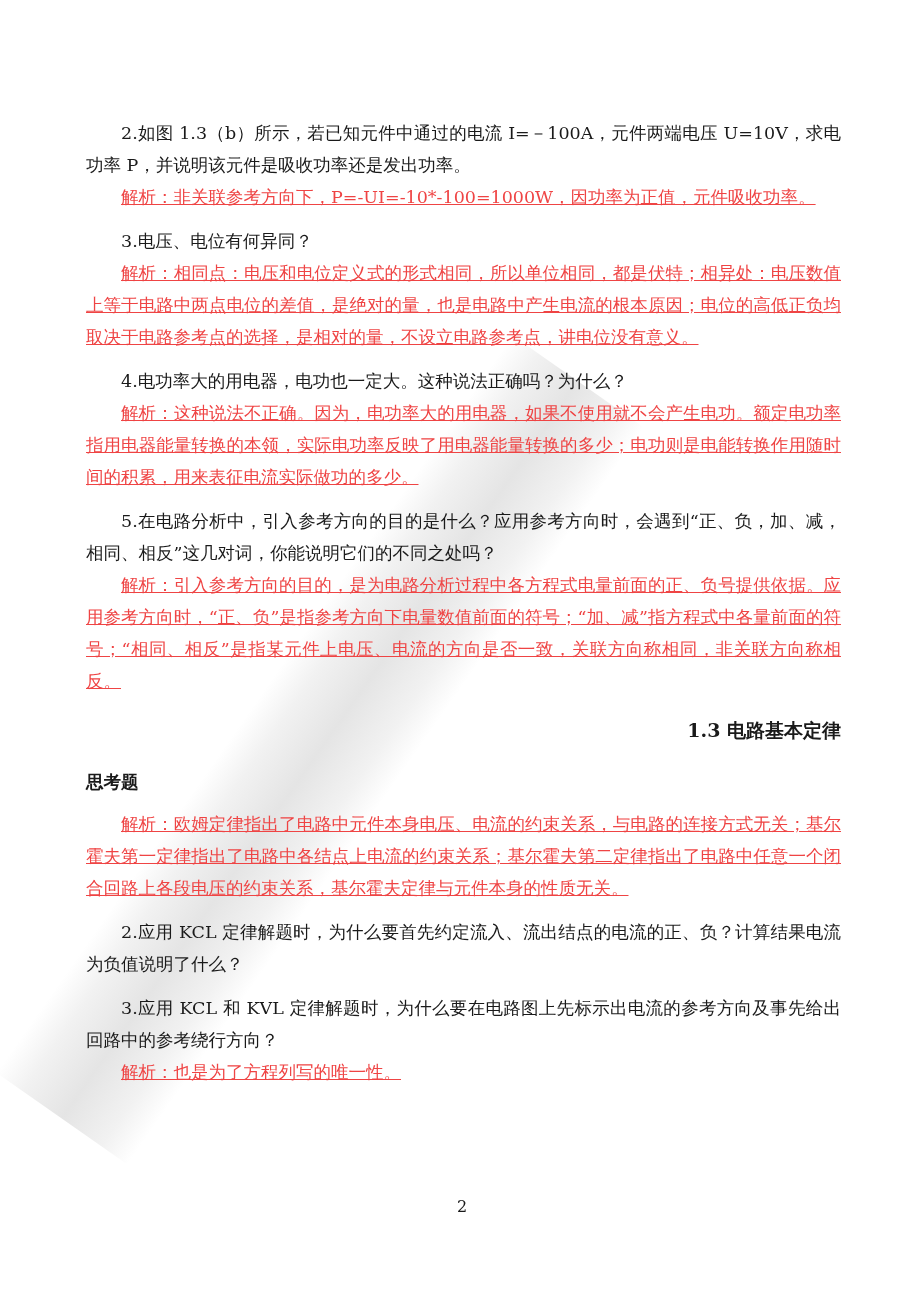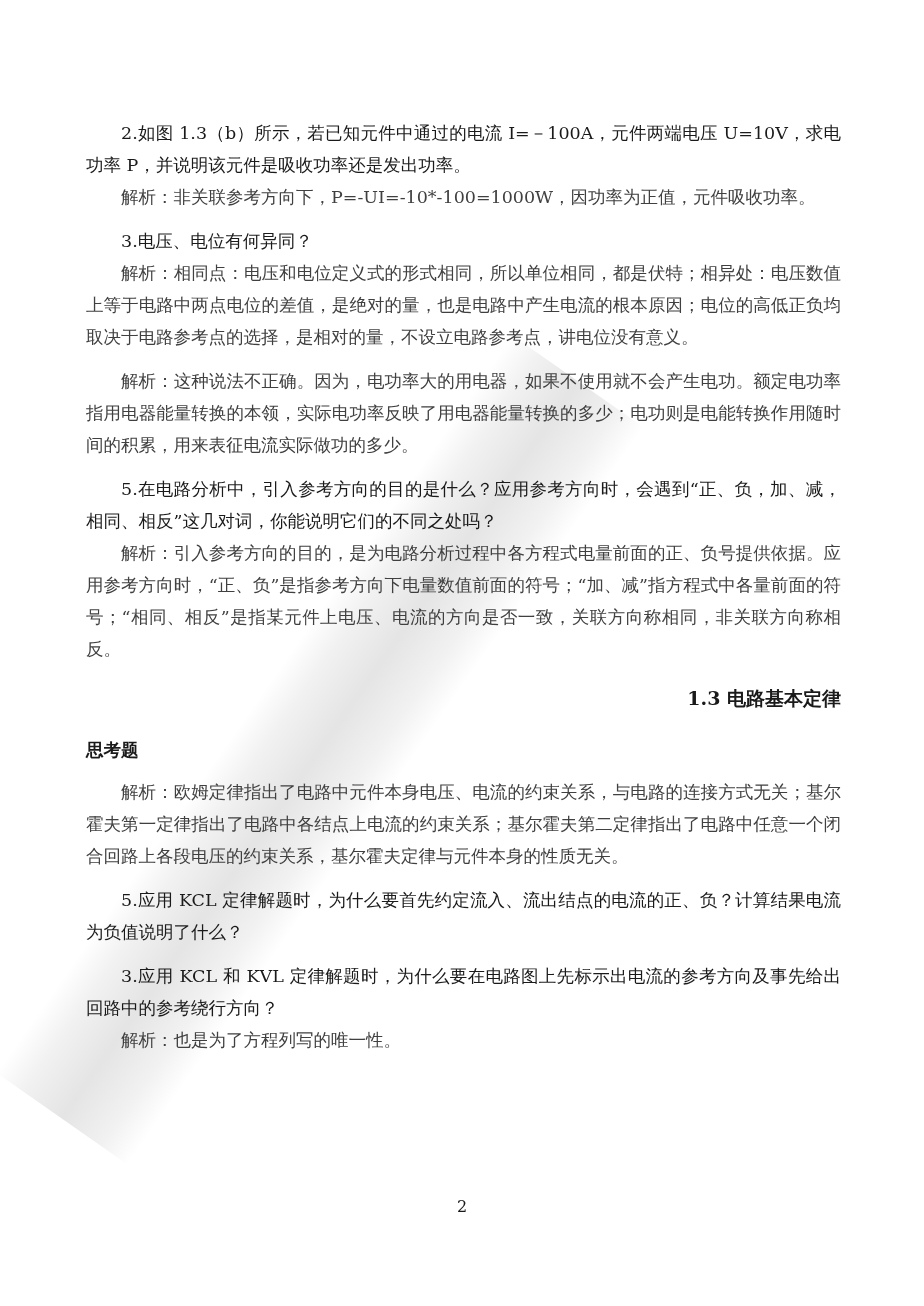--- a/index.html
+++ b/index.html
@@ -6,49 +6,50 @@
   body { width:924px; height:1306px; position:relative; overflow:hidden;
          font-family:"DejaVu Serif","Liberation Serif",serif; color:#1a1a1a; }
   .page { position:absolute; left:0; top:0; width:924px; height:1306px;border-radius:14px; }
   .watermark { position:absolute; left:240px; top:300px; width:160px; height:900px;
                transform:rotate(35deg); transform-origin:center;
                background:linear-gradient(90deg, rgba(200,200,200,0) 0%, rgba(180,180,180,0.18) 20%, rgba(160,160,160,0.28) 50%, rgba(180,180,180,0.18) 80%, rgba(200,200,200,0) 100%);
                pointer-events:none; }
   .content { position:absolute; left:86px; top:117px; width:755px; }
   p { margin:0; font-size:17.5px; line-height:32px; text-align:justify; }
   .q { text-indent:2em; color:#1a1a1a; }
-  .a { text-indent:2em; color:#404040; }
+  .a { text-indent:2em; color:#ef4444;text-decoration:underline; }
   .gap { height:12px; }
   .section-title { text-align:right; font-size:19px; font-weight:bold; margin:16px 0 12px 0; line-height:34px; }
   .sub-title { font-size:17.5px; font-weight:bold; margin:19px 0 10px 0; line-height:32px; }
   .page-number { position:absolute; left:0; width:924px; top:1197px; text-align:center; font-size:16px; }
 </style>
 </head>
 <body>
 
 <div class="page">
   <div class="watermark"></div>
 
   <div class="content">
     <p class="q">2.如图 1.3（b）所示，若已知元件中通过的电流 I=－100A，元件两端电压 U=10V，求电功率 P，并说明该元件是吸收功率还是发出功率。</p>
     <p class="a">解析：非关联参考方向下，P=-UI=-10*-100=1000W，因功率为正值，元件吸收功率。</p>
     <div class="gap"></div>
     <p class="q">3.电压、电位有何异同？</p>
     <p class="a">解析：相同点：电压和电位定义式的形式相同，所以单位相同，都是伏特；相异处：电压数值上等于电路中两点电位的差值，是绝对的量，也是电路中产生电流的根本原因；电位的高低正负均取决于电路参考点的选择，是相对的量，不设立电路参考点，讲电位没有意义。</p>
     <div class="gap"></div>
+    <p class="q">4.电功率大的用电器，电功也一定大。这种说法正确吗？为什么？</p>
     <p class="a">解析：这种说法不正确。因为，电功率大的用电器，如果不使用就不会产生电功。额定电功率指用电器能量转换的本领，实际电功率反映了用电器能量转换的多少；电功则是电能转换作用随时间的积累，用来表征电流实际做功的多少。</p>
     <div class="gap"></div>
     <p class="q">5.在电路分析中，引入参考方向的目的是什么？应用参考方向时，会遇到“正、负，加、减，相同、相反”这几对词，你能说明它们的不同之处吗？</p>
     <p class="a">解析：引入参考方向的目的，是为电路分析过程中各方程式电量前面的正、负号提供依据。应用参考方向时，“正、负”是指参考方向下电量数值前面的符号；“加、减”指方程式中各量前面的符号；“相同、相反”是指某元件上电压、电流的方向是否一致，关联方向称相同，非关联方向称相反。</p>
 
     <div class="section-title">1.3  电路基本定律</div>
     <div class="sub-title">思考题</div>
 
     <p class="a">解析：欧姆定律指出了电路中元件本身电压、电流的约束关系，与电路的连接方式无关；基尔霍夫第一定律指出了电路中各结点上电流的约束关系；基尔霍夫第二定律指出了电路中任意一个闭合回路上各段电压的约束关系，基尔霍夫定律与元件本身的性质无关。</p>
     <div class="gap"></div>
-    <p class="q">5.应用 KCL 定律解题时，为什么要首先约定流入、流出结点的电流的正、负？计算结果电流为负值说明了什么？</p>
+    <p class="q">2.应用 KCL 定律解题时，为什么要首先约定流入、流出结点的电流的正、负？计算结果电流为负值说明了什么？</p>
     <div class="gap"></div>
     <p class="q">3.应用 KCL 和 KVL 定律解题时，为什么要在电路图上先标示出电流的参考方向及事先给出回路中的参考绕行方向？</p>
     <p class="a">解析：也是为了方程列写的唯一性。</p>
   </div>
 
   <div class="page-number">2</div>
 </div>
 
 </body></html>

